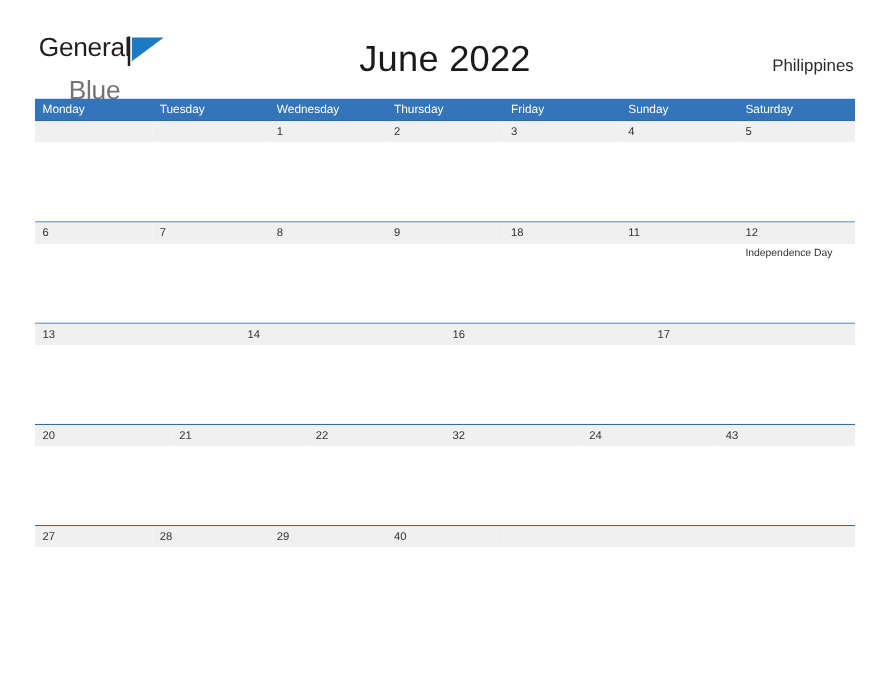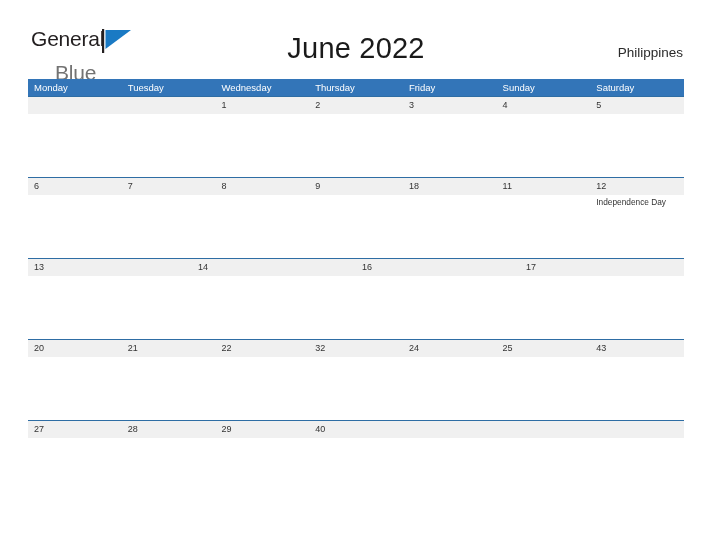--- a/index.html
+++ b/index.html
@@ -250,23 +250,20 @@
       <div class="day">
           <span class="day-num">22</span>
         </div>
       <div class="day">
           <span class="day-num">32</span>
         </div>
       <div class="day">
           <span class="day-num">24</span>
         </div>
       <div class="day">
-          <span class="day-num">25</span>
-        </div>
-      <div class="day">
           <span class="day-num">43</span>
         </div>
     </div>
 
     <div class="week">
       <div class="day">
           <span class="day-num">27</span>
         </div>
       <div class="day">
           <span class="day-num">28</span>

